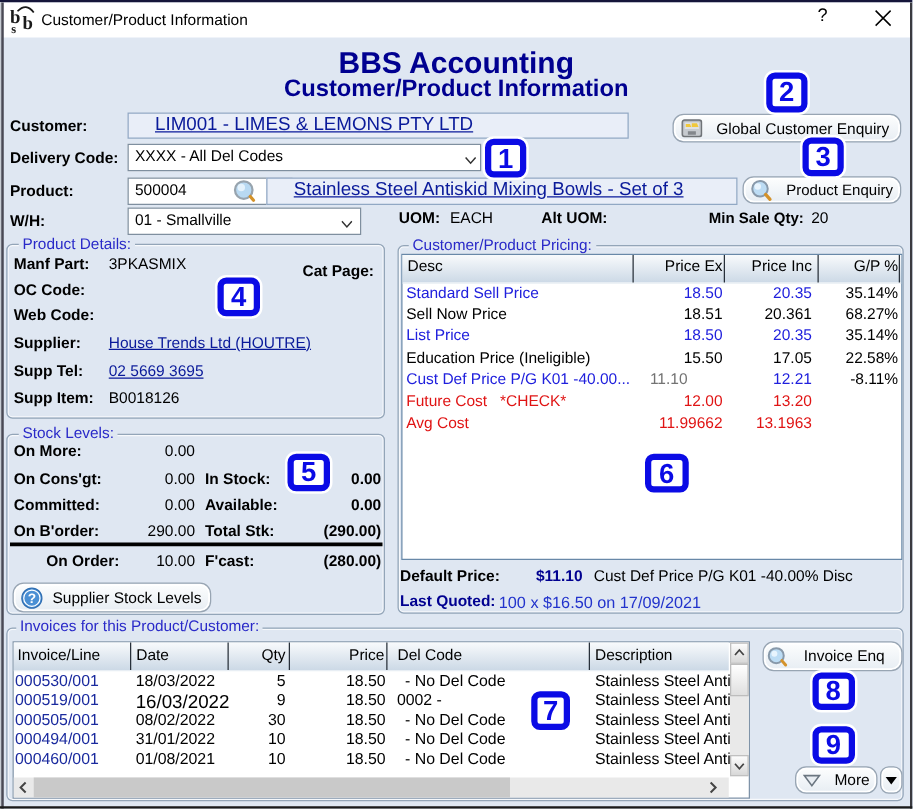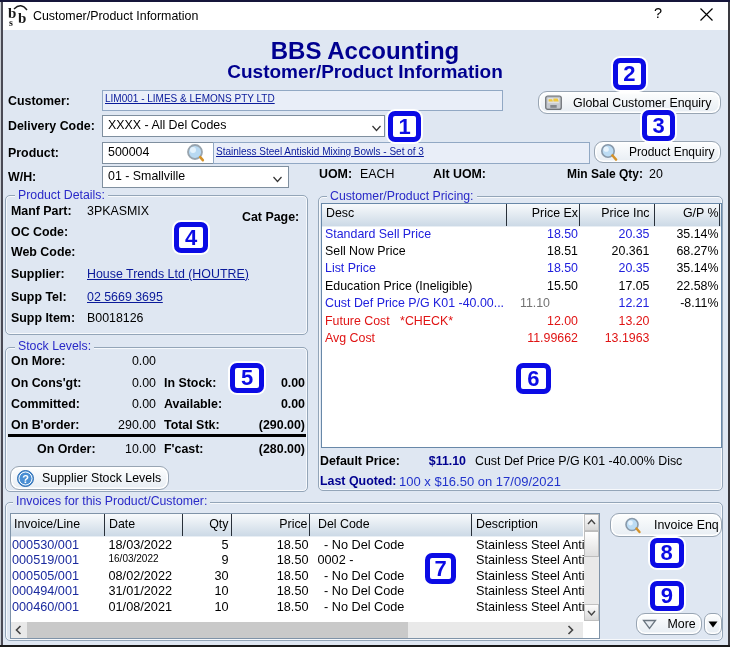--- a/index.html
+++ b/index.html
@@ -7,21 +7,21 @@
 body { font-family:"Liberation Sans", sans-serif; position:relative; background:#dfe7f2; font-size:12.4px; }
 .abs { position:absolute; }
 .b { font-weight:bold; }
 .lbl { position:absolute; font-weight:bold; font-size:12.4px; color:#000; white-space:nowrap; }
 .txt { position:absolute; font-size:12.4px; color:#000; white-space:nowrap; }
 .link { color:#0a1a9a; text-decoration:underline; }
 .fs { position:absolute; border:1px solid #93a5b8; border-radius:5px; box-shadow:inset 0 0 0 1px rgba(255,255,255,.75); }
 .leg { position:absolute; font-size:12.3px; color:#2929c8; background:#dfe7f2; padding:0 3px; white-space:nowrap; }
 .btn { position:absolute; border:1px solid #98a5b3; border-radius:9px; background:linear-gradient(#fdfefe,#e7edf3); box-shadow:inset 0 0 0 1.5px #ffffff; display:flex; align-items:center; justify-content:center; font-size:12.4px; color:#000; }
 .badge { position:absolute; background:#fff; border:5px solid #0b0be5; border-radius:7px; box-shadow:0 0 0 2px #fff; color:#0b0be5; font-weight:bold; font-size:22px; display:flex; align-items:center; justify-content:center; }
-.fld { position:absolute; background:#e9eef8; border:1px solid #91a8c4; font-size:10px; display:flex; align-items:center; padding:0 2px; white-space:nowrap; }
+.fld { position:absolute; background:#e9eef8; border:1px solid #91a8c4; font-size:15px; display:flex; padding:0 21px; white-space:nowrap; }
 .sel { position:absolute; background:#fff; border:1px solid #7f8f9f; font-size:12.4px; display:flex; align-items:center; padding:0 5px 2px 5px; color:#000; white-space:nowrap; }
 .chev { position:absolute; width:9px; height:9px; }
 .num { text-align:right; }
 </style>
 </head>
 <body>
 
 <div class="abs" style="left:0;top:0;width:730px;height:2px;background:#15153a;"></div>
 <div class="abs" style="left:0;top:2px;width:730px;height:28px;background:#fff;"></div>
 <div class="abs" style="left:0;top:2px;width:1px;height:645px;background:#c8cdd4;"></div>
@@ -211,21 +211,21 @@
 <div class="txt" style="left:476px;top:517px;">Description</div>
 
 <div id="irows">
     <div class="txt" style="left:12px;top:537.6px;font-size:12.7px;color:#1a2a9e;">000530/001</div>
     <div class="txt" style="left:108.5px;top:537.6px;font-size:12.7px;">18/03/2022</div>
     <div class="abs num txt" style="left:168.5px;top:537.6px;width:60px;font-size:12.7px;">5</div>
     <div class="abs num txt" style="left:248.5px;top:537.6px;width:60px;font-size:12.7px;">18.50</div>
     <div class="txt" style="left:324px;top:537.6px;font-size:12.7px;">- No Del Code</div>
     <div class="txt" style="left:476px;top:537.6px;width:110px;font-size:12.7px;white-space:nowrap;overflow:hidden;">Stainless Steel Antiskid</div>
     <div class="txt" style="left:12px;top:553.1px;font-size:12.7px;color:#1a2a9e;">000519/001</div>
-    <div class="txt" style="left:108.5px;top:553.1px;font-size:10px;">16/03/2022</div>
+    <div class="txt" style="left:108.5px;top:553.1px;font-size:15px;">16/03/2022</div>
     <div class="abs num txt" style="left:168.5px;top:553.1px;width:60px;font-size:12.7px;">9</div>
     <div class="abs num txt" style="left:248.5px;top:553.1px;width:60px;font-size:12.7px;">18.50</div>
     <div class="txt" style="left:317.5px;top:553.1px;font-size:12.7px;">0002 -</div>
     <div class="txt" style="left:476px;top:553.1px;width:110px;font-size:12.7px;white-space:nowrap;overflow:hidden;">Stainless Steel Antiskid</div>
     <div class="txt" style="left:12px;top:568.6px;font-size:12.7px;color:#1a2a9e;">000505/001</div>
     <div class="txt" style="left:108.5px;top:568.6px;font-size:12.7px;">08/02/2022</div>
     <div class="abs num txt" style="left:168.5px;top:568.6px;width:60px;font-size:12.7px;">30</div>
     <div class="abs num txt" style="left:248.5px;top:568.6px;width:60px;font-size:12.7px;">18.50</div>
     <div class="txt" style="left:324px;top:568.6px;font-size:12.7px;">- No Del Code</div>
     <div class="txt" style="left:476px;top:568.6px;width:110px;font-size:12.7px;white-space:nowrap;overflow:hidden;">Stainless Steel Antiskid</div>
@@ -256,21 +256,21 @@
 
 <div class="abs" style="left:11px;top:622px;width:572px;height:16px;background:#e9e9e9;"></div>
 <div class="abs" style="left:27px;top:622px;width:381px;height:16px;background:#c9c9c9;"></div>
 <svg class="abs" style="left:14px;top:625px;" width="9" height="10" viewBox="0 0 9 10">
     <path d="M6.5 1 L2.5 5 L6.5 9" fill="none" stroke="#444" stroke-width="1.6"></path>
   </svg>
 <svg class="abs" style="left:566px;top:625px;" width="9" height="10" viewBox="0 0 9 10">
     <path d="M2.5 1 L6.5 5 L2.5 9" fill="none" stroke="#444" stroke-width="1.6"></path>
   </svg>
 
-<div class="btn" style="left:610px;top:513px;width:112px;height:24px;justify-content:flex-start;padding-left:13px;">
+<div class="btn" style="left:610px;top:513px;width:112px;height:24px;justify-content:flex-start;padding-left:2px;">
   <svg width="18" height="17" viewBox="0 0 18 17" style="margin-right:12px;">
     <circle cx="8" cy="7.5" r="6" fill="#bcdcf4" stroke="#8899aa" stroke-width="1.6"></circle>
     <circle cx="6.5" cy="6" r="2.4" fill="#e8f4fd"></circle>
     <path d="M12.5 11.5 L15.5 15" stroke="#d4922a" stroke-width="2.4" stroke-linecap="round"></path>
   </svg>
   Invoice Enq
 </div>
 <div class="btn" style="left:636px;top:613px;width:66px;height:22px;justify-content:flex-start;padding-left:4.5px;">
   <svg width="15" height="11" viewBox="0 0 15 11" style="margin-right:11px;">
     <path d="M1.5 1.5 L13.5 1.5 L7.5 9.5 Z" fill="#e8edf2" stroke="#6b7680" stroke-width="1.3"></path>

